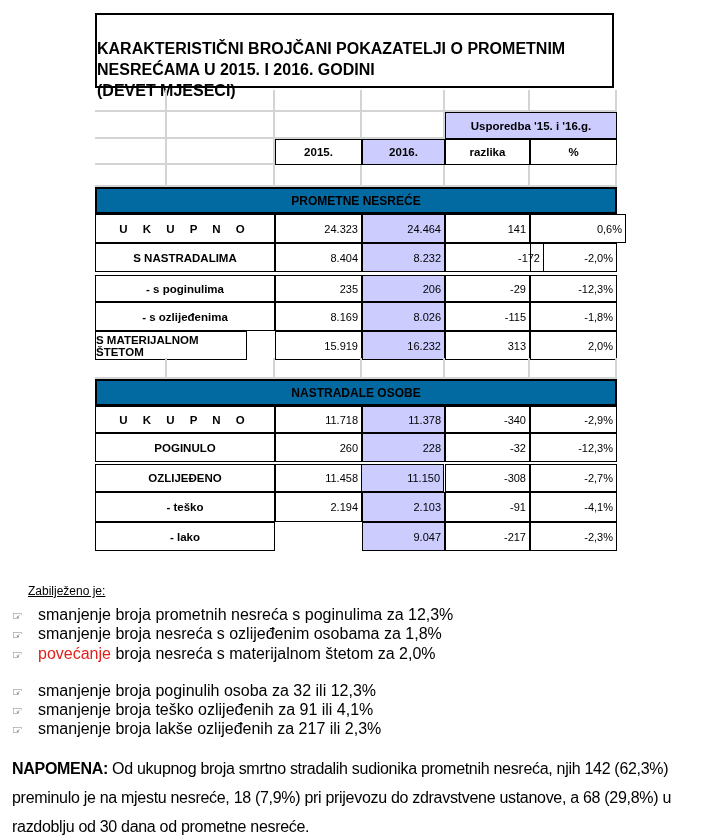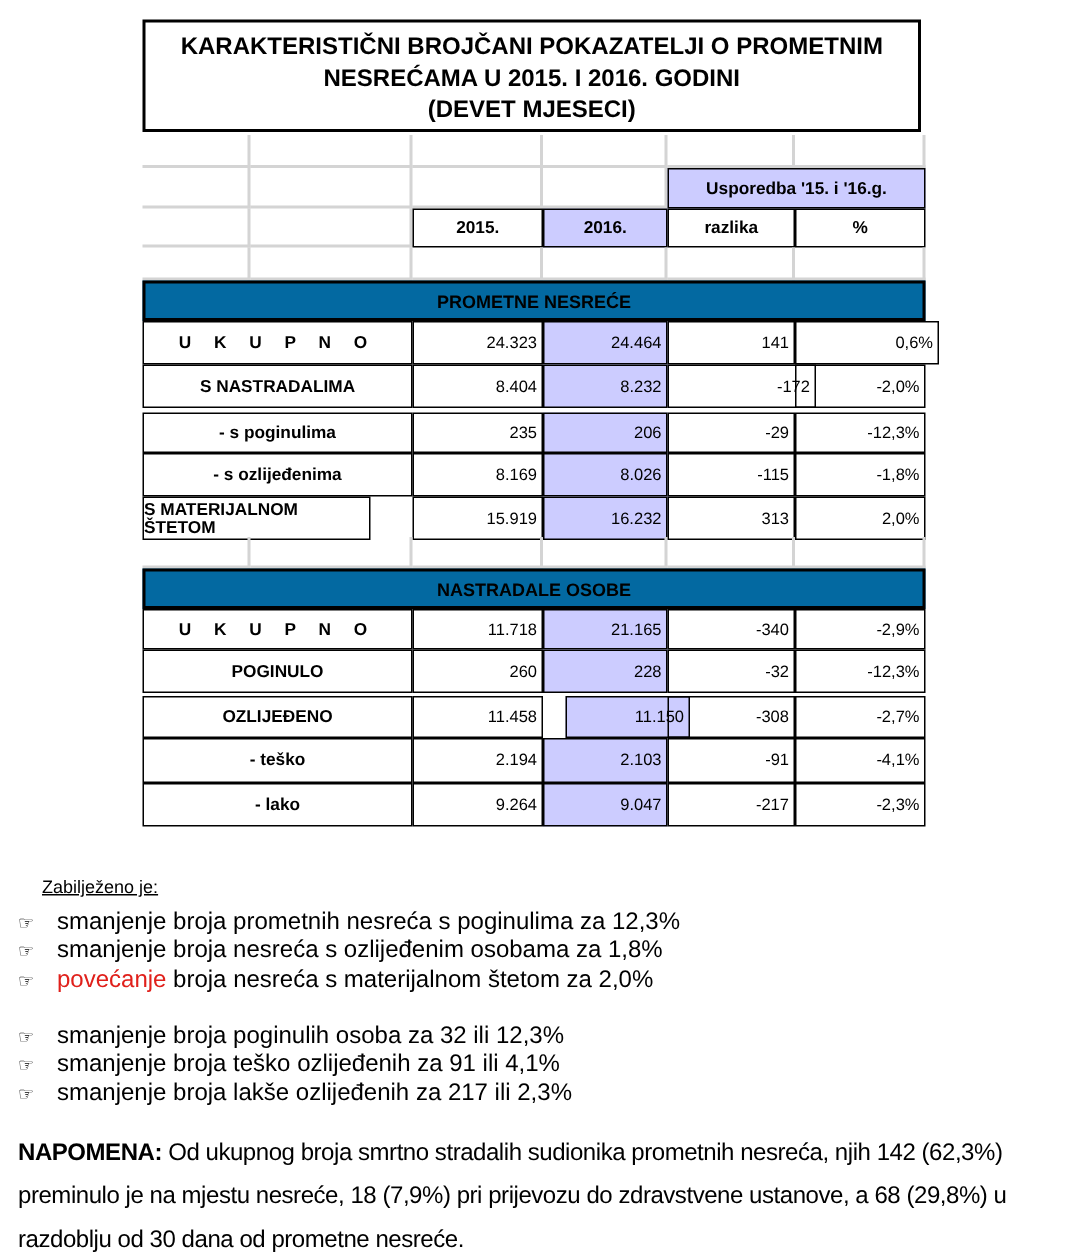--- a/index.html
+++ b/index.html
@@ -1,20 +1,20 @@
 <!DOCTYPE html>
 <html><head>
 <meta charset="utf-8">
 <style>
   html, body { margin:0; padding:0; background:#fff; }
   body { width:710px; height:840px; position:relative; overflow:hidden;
          font-family:"Liberation Sans", sans-serif; color:#000; }
   .title-box { position:absolute; left:95px; top:13px; width:519px; height:75px;
-               border:2px solid #000; text-align:center; font-weight:bold;
-               font-size:16px; line-height:21px; padding-top:6px; box-sizing:border-box; }
+               border:2px solid #000; text-align:left; font-weight:bold;
+               font-size:16px; line-height:21px; padding-top:23px; box-sizing:border-box; }
   .title-box div { white-space:nowrap; }
   .grid { position:absolute; left:95px; top:90px; width:522px; }
   .row { position:absolute; left:0; width:522px; }
   .cell { position:absolute; top:0; height:100%; box-sizing:border-box;
           font-size:11px; display:flex; align-items:center; }
   .ghost { border-right:2px solid #d4d4d4; border-bottom:2px solid #d4d4d4; }
   .lbl { justify-content:center; font-weight:bold; font-size:11.5px; }
   .num { justify-content:flex-end; padding-right:3px; }
   .hl { background:#ccccff; }
   .bx { border:1.5px solid #000; }
@@ -126,48 +126,47 @@
     <div class="cell ghost" style="left:435px;width:87px"></div>
   </div>
 
   <div class="row" style="top:289px;height:27px;">
     <div class="cell sec" style="left:0;width:522px">NASTRADALE OSOBE</div>
   </div>
   <div id="sec1">
       <div class="row" style="top: 316px; height: 27px;">
         <div class="cell bx lbl sp" style="left: 0px; width: 180px;">U K U P N O</div>
         <div class="cell bx num" style="left: 180px; width: 87px;">11.718</div>
-        <div class="cell bx num hl" style="left: 267px; width: 83px;">21.165</div>
+        <div class="cell bx num hl" style="left: 267px; width: 83px;">11.378</div>
         <div class="cell bx num" style="left: 350px; width: 85px;">-340</div>
         <div class="cell bx num" style="left: 435px; width: 87px;">-2,9%</div>
       </div>
       <div class="row" style="top: 343px; height: 29px;">
         <div class="cell bx lbl" style="left: 0px; width: 180px;">POGINULO</div>
         <div class="cell bx num" style="left: 180px; width: 87px;">260</div>
         <div class="cell bx num hl" style="left: 267px; width: 83px;">228</div>
         <div class="cell bx num" style="left: 350px; width: 85px;">-32</div>
         <div class="cell bx num" style="left: 435px; width: 87px;">-12,3%</div>
       </div>
       <div class="row" style="top: 374px; height: 28px;">
         <div class="cell bx lbl" style="left: 0px; width: 180px;">OZLIJEĐENO</div>
         <div class="cell bx num" style="left: 180px; width: 87px;">11.458</div>
-        <div class="cell bx num hl" style="left: 282px; width: 83px;">11.150</div>
+        <div class="cell bx num hl" style="left: 266px; width: 83px;">11.150</div>
         <div class="cell bx num" style="left: 350px; width: 85px;">-308</div>
         <div class="cell bx num" style="left: 435px; width: 87px;">-2,7%</div>
       </div>
       <div class="row" style="top: 402px; height: 30px;">
         <div class="cell bx lbl" style="left: 0px; width: 180px;">- teško</div>
         <div class="cell bx num" style="left: 180px; width: 87px;">2.194</div>
         <div class="cell bx num hl" style="left: 267px; width: 83px;">2.103</div>
         <div class="cell bx num" style="left: 350px; width: 85px;">-91</div>
         <div class="cell bx num" style="left: 435px; width: 87px;">-4,1%</div>
       </div>
       <div class="row" style="top: 432px; height: 29px;">
         <div class="cell bx lbl" style="left: 0px; width: 180px;">- lako</div>
-        <div class="cell bx num" style="left: 180px; width: 87px;">9.264</div>
         <div class="cell bx num hl" style="left: 267px; width: 83px;">9.047</div>
         <div class="cell bx num" style="left: 350px; width: 85px;">-217</div>
         <div class="cell bx num" style="left: 435px; width: 87px;">-2,3%</div>
       </div>
     </div>
 </div>
 
 <div class="notes">
   <h2>Zabilježeno je:</h2>
 </div>

